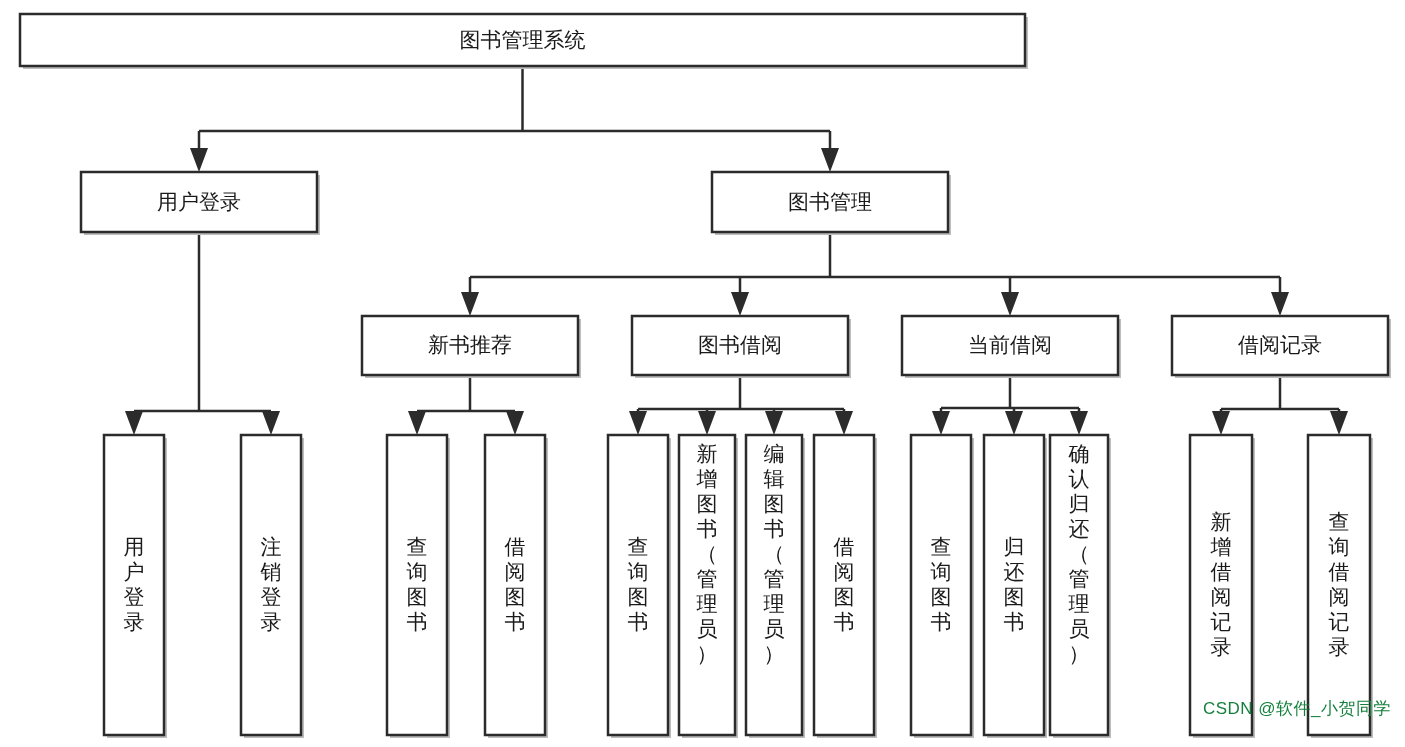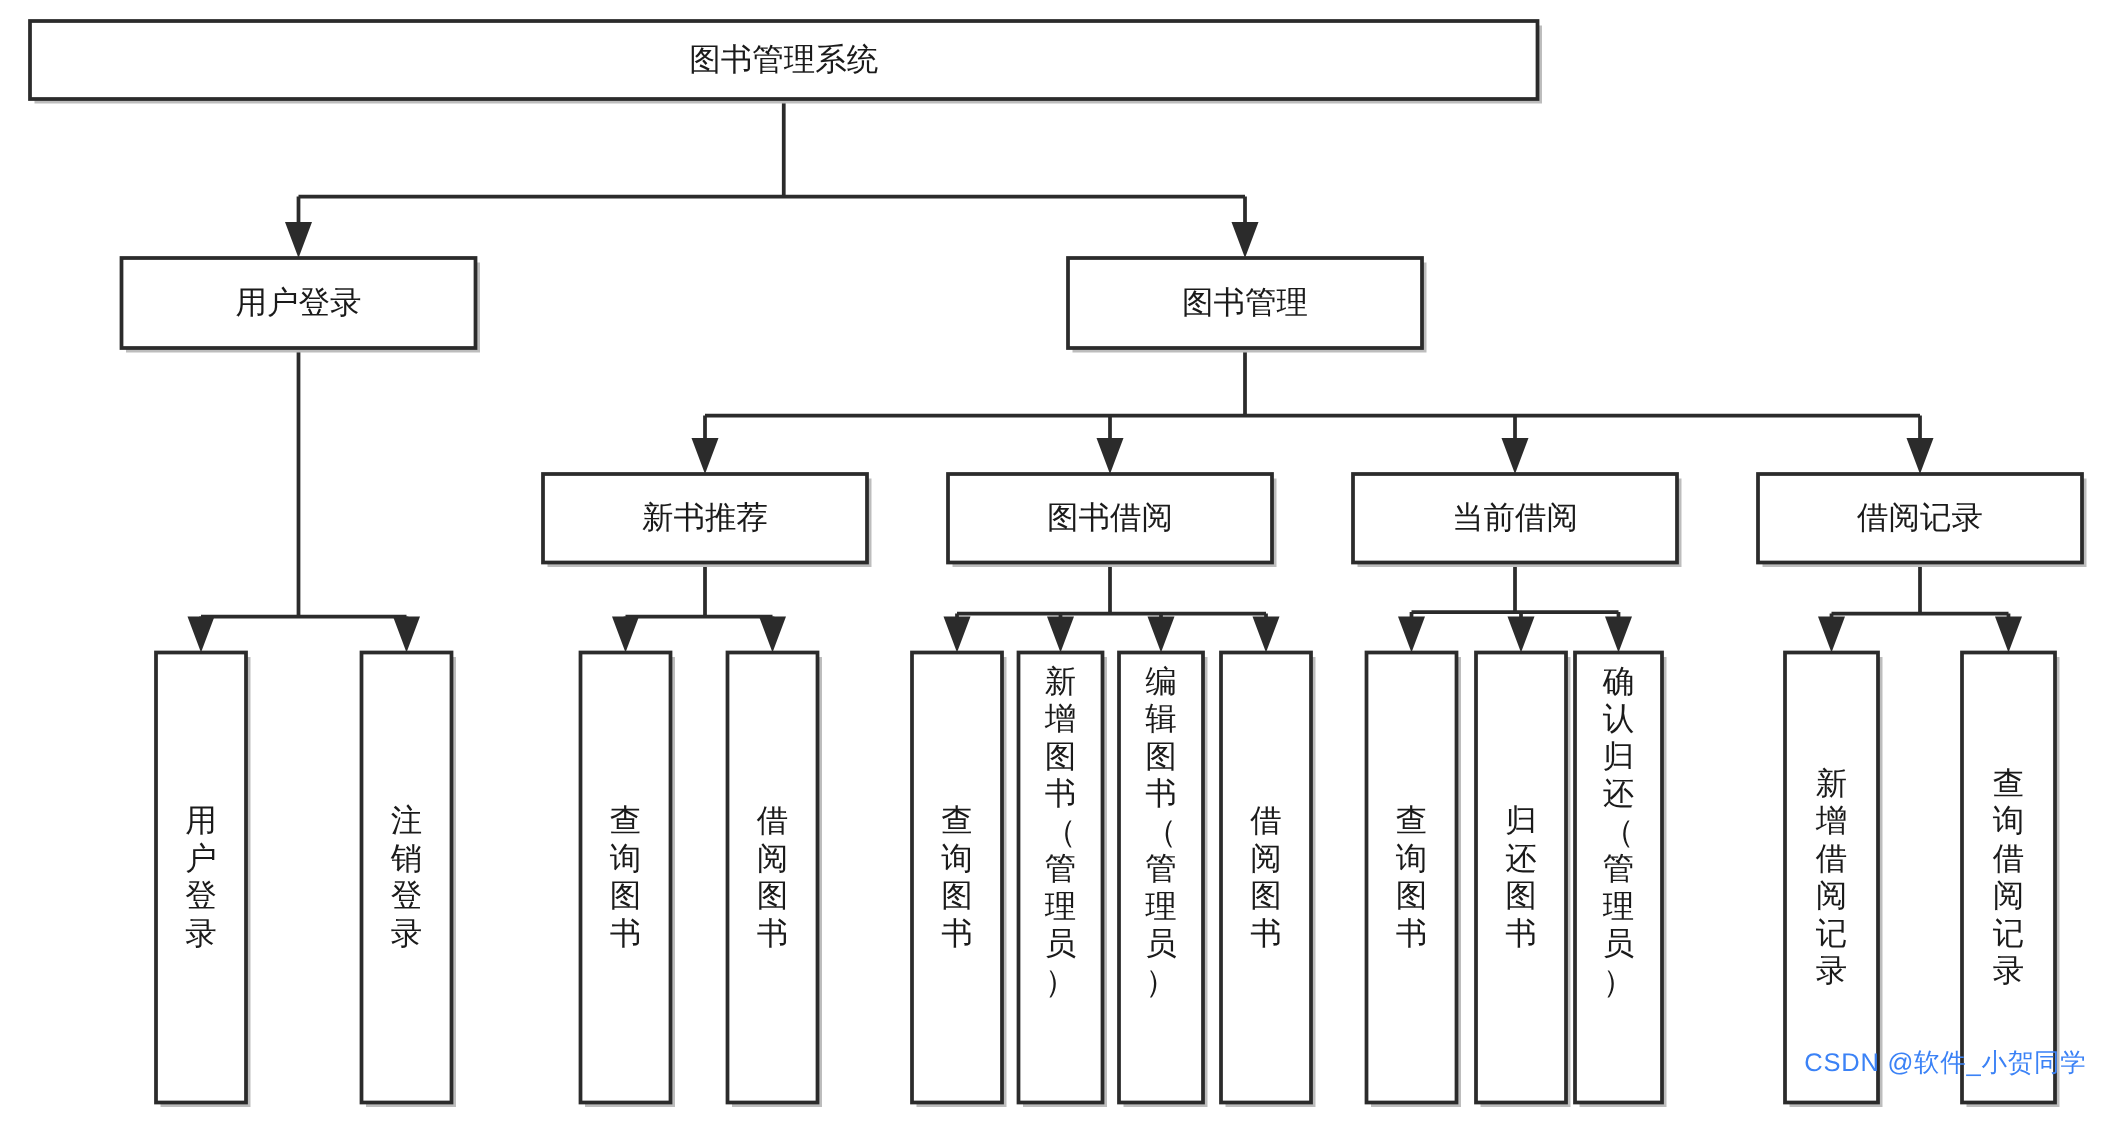--- a/index.html
+++ b/index.html
@@ -54,21 +54,21 @@
   .arrow-head {
     fill: #2b2b2b;
     stroke: none;
   }
   .watermark {
     position: absolute;
     right: 14px;
     bottom: 6px;
     font-family: "Liberation Sans", "DejaVu Sans", sans-serif;
     font-size: 17px;
-    color: #3b82f6;
+    color: #15803d;
     letter-spacing: 0.5px;
     white-space: nowrap;
     pointer-events: none;
   }
 </style>
 </head>
 <body>
 
 <div id="diagram-root">
   <svg class="diagram" viewBox="0 0 1405 747">

